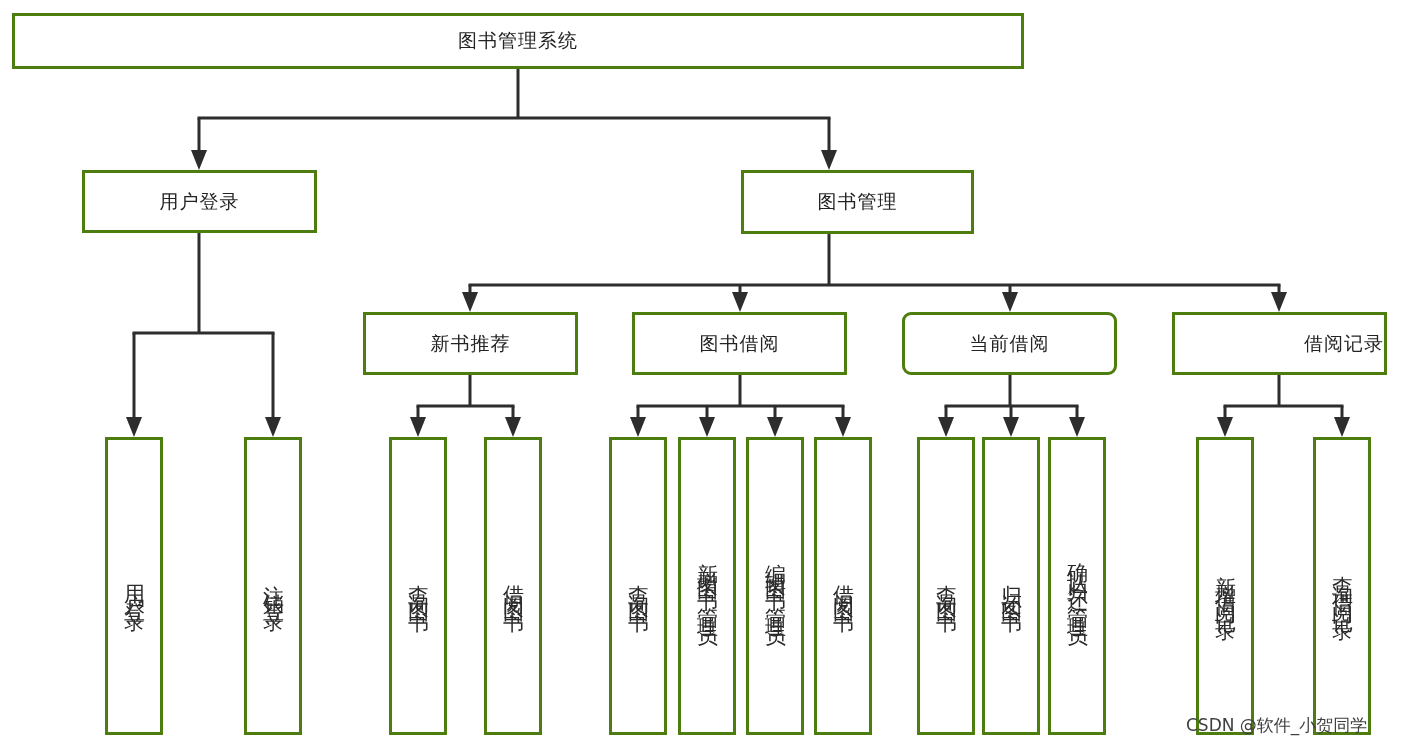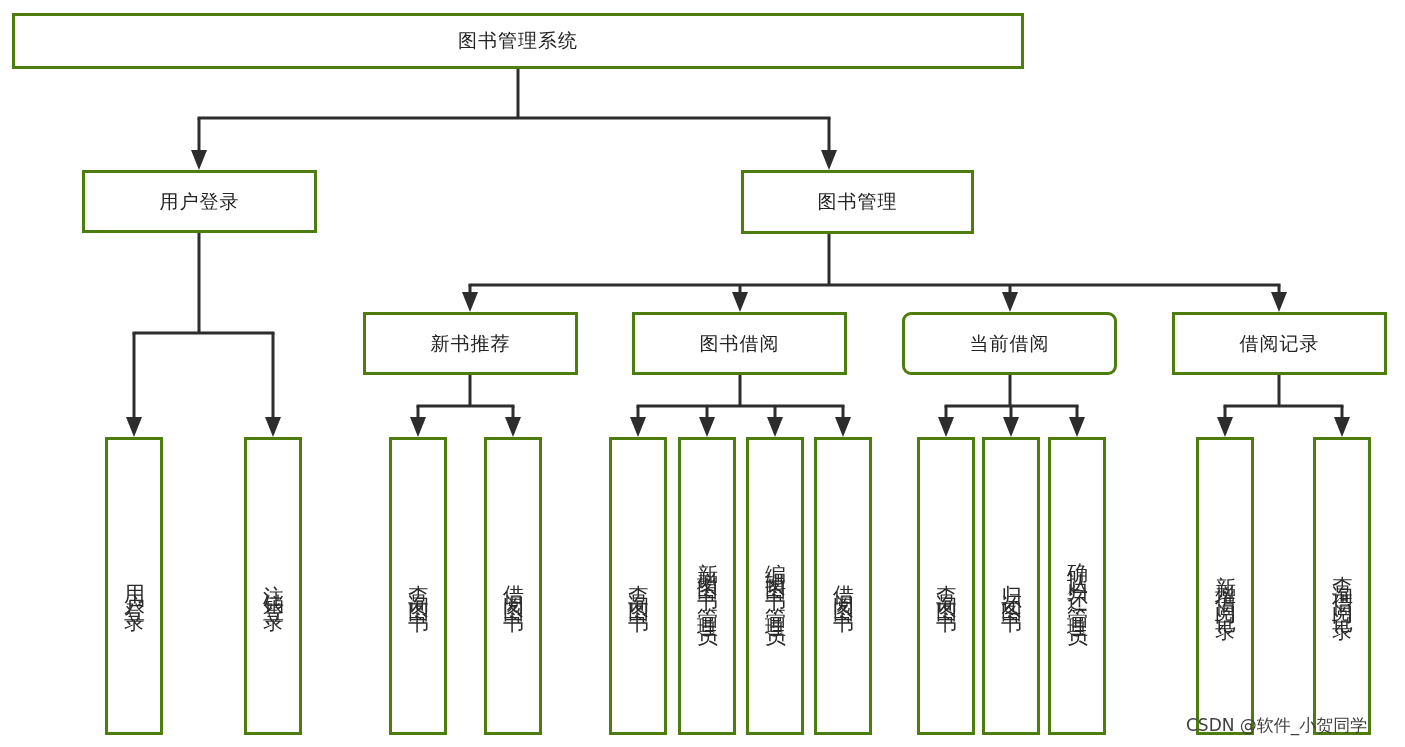--- a/index.html
+++ b/index.html
@@ -145,21 +145,21 @@
 
   <div class="node" style="left:363px; top:312px; width:215px; height:63px;">
     <span class="hlabel">新书推荐</span>
   </div>
   <div class="node" style="left:632px; top:312px; width:215px; height:63px;">
     <span class="hlabel">图书借阅</span>
   </div>
   <div class="node" style="left:902px; top:312px; width:215px; height:63px;border-radius:9px;">
     <span class="hlabel">当前借阅</span>
   </div>
-  <div class="node" style="left:1172px; top:312px; width:215px; height:63px;">
+  <div class="node" style="left:1172px; top:312px; width:215px; height:63px;justify-content:flex-end;">
     <span class="hlabel">借阅记录</span>
   </div>
 
   <div class="node leaf" style="left:105px; top:437px; width:58px; height:298px;">
     <span class="vtext">用户登录</span>
   </div>
   <div class="node leaf" style="left:244px; top:437px; width:58px; height:298px;">
     <span class="vtext">注销登录</span>
   </div>
   <div class="node leaf" style="left:389px; top:437px; width:58px; height:298px;">

